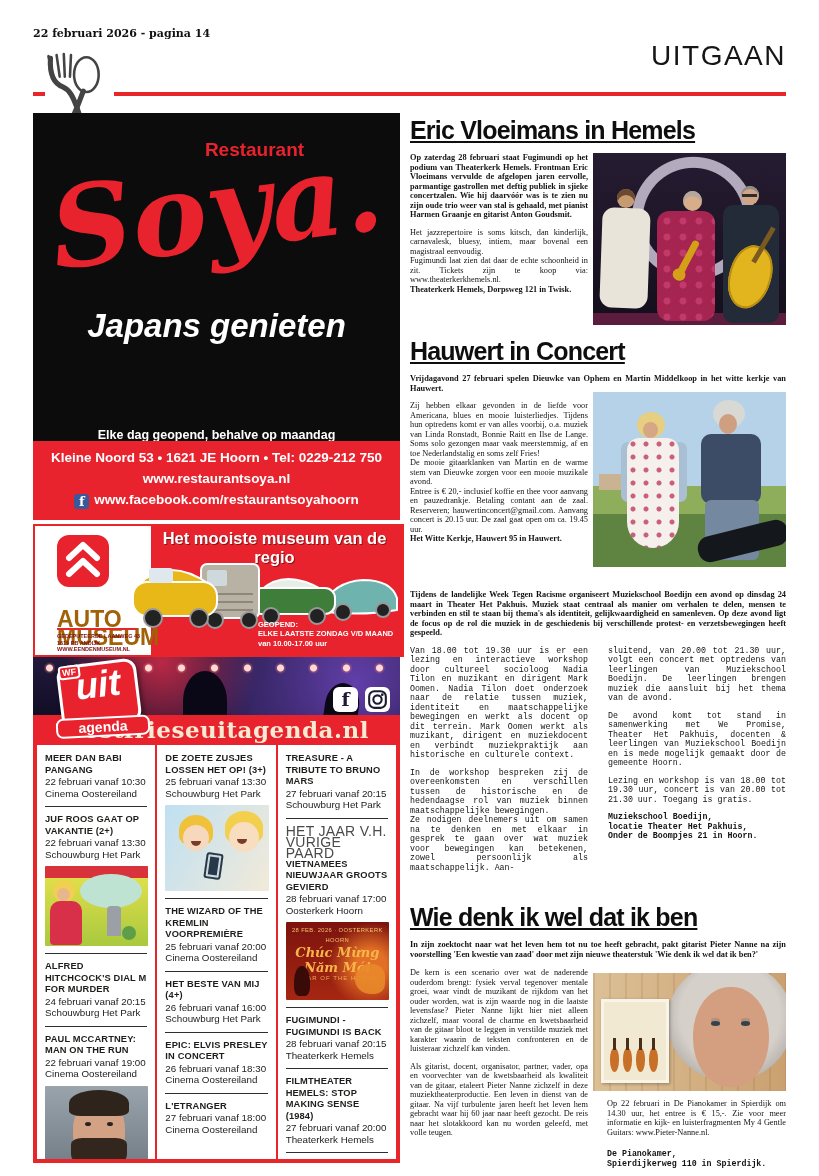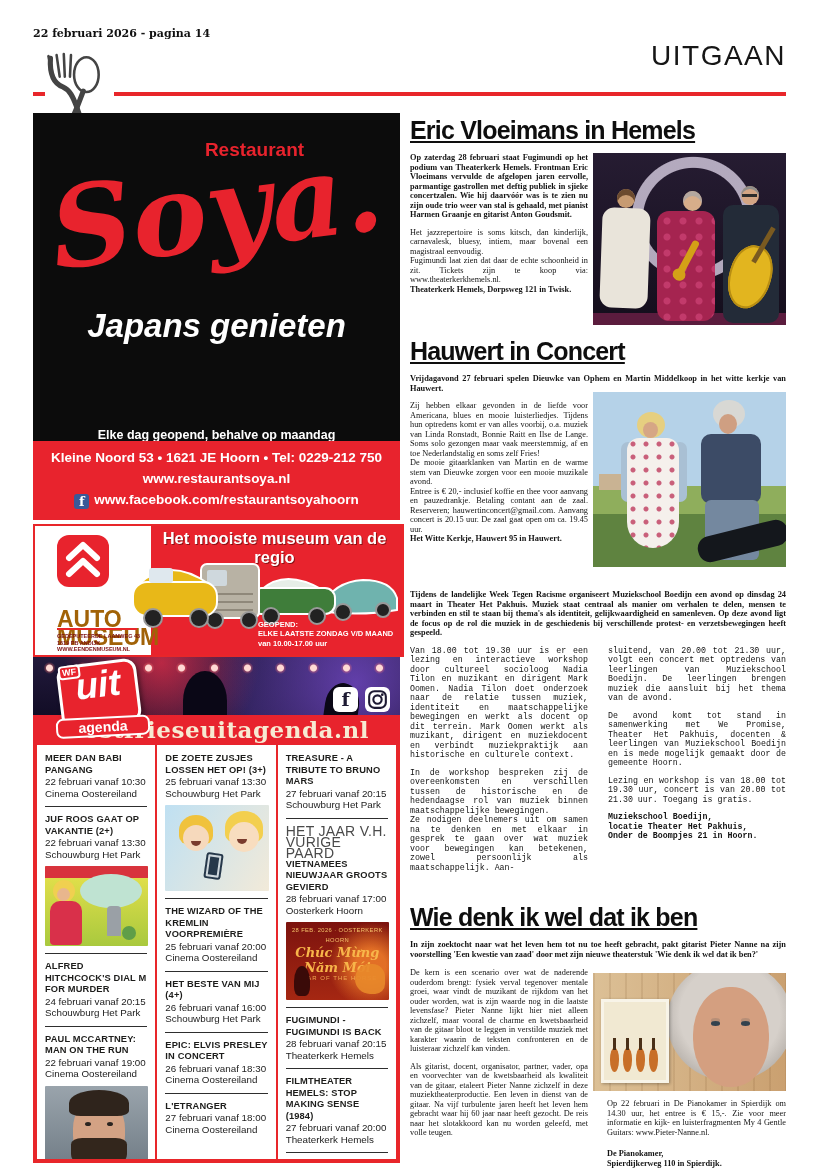--- a/index.html
+++ b/index.html
@@ -516,20 +516,20 @@
         <span class="p-guitar" style="left:32px;"></span>
         <span class="p-guitar" style="left:45px;"></span>
       </div>
     </div>
     <div class="a4-left atext">
       <p class="mb8">De kern is een scenario over wat de naderende ouderdom brengt: fysiek verval tegenover mentale groei, waar vindt de muzikant de rijkdom van het ouder worden, wat is zijn waarde nog in die laatste levensfase? Pieter Nanne lijkt hier niet alleen zichzelf, maar vooral de charme en kwetsbaarheid van de gitaar bloot te leggen in verstilde muziek met karakter waarin de teksten confronteren en de luisteraar zichzelf kan vinden.</p>
       <p>Als gitarist, docent, organisator, partner, vader, opa en voorvechter van de kwetsbaarheid als kwaliteit van de gitaar, etaleert Pieter Nanne zichzelf in deze muziektheaterproductie. Een leven in dienst van de gitaar. Na vijf turbulente jaren heeft het leven hem gebracht waar hij 60 jaar naar heeft gezocht. De reis naar het slotakkoord kan nu worden geleefd, met volle teugen.</p>
     </div>
     <div class="a4-right atext">
       <p class="mb8">Op 22 februari in De Pianokamer in Spierdijk om 14.30 uur, het entree is € 15,-. Zie voor meer informatie en kijk- en luisterfragmenten My 4 Gentle Guitars: www.Pieter-Nanne.nl.</p>
-      <div class="afoot" style="margin-top:12px;">
+      <div class="afoot" style="margin-top:12px;font-family:Liberation Mono, monospace;">
         <div>De Pianokamer,</div>
         <div>Spierdijkerweg 110 in Spierdijk.</div>
       </div>
     </div>
   </div>
 
 </div>
 
 </body></html>

